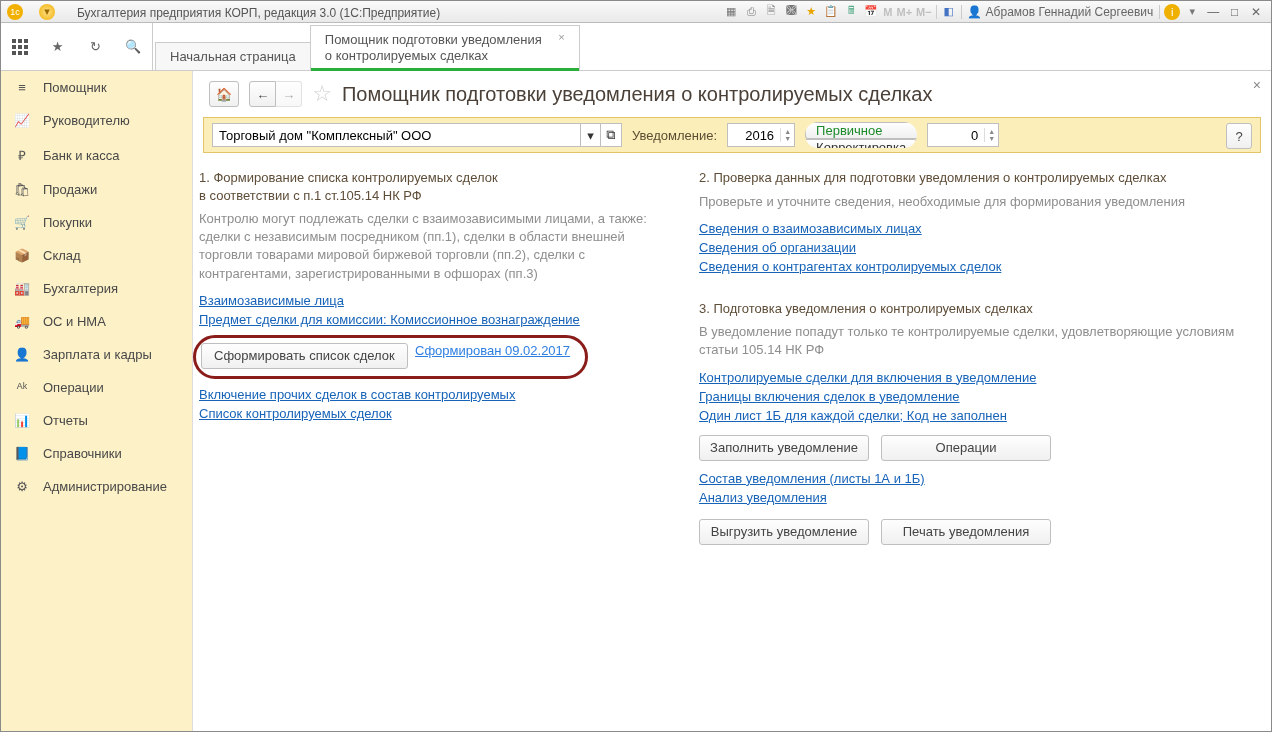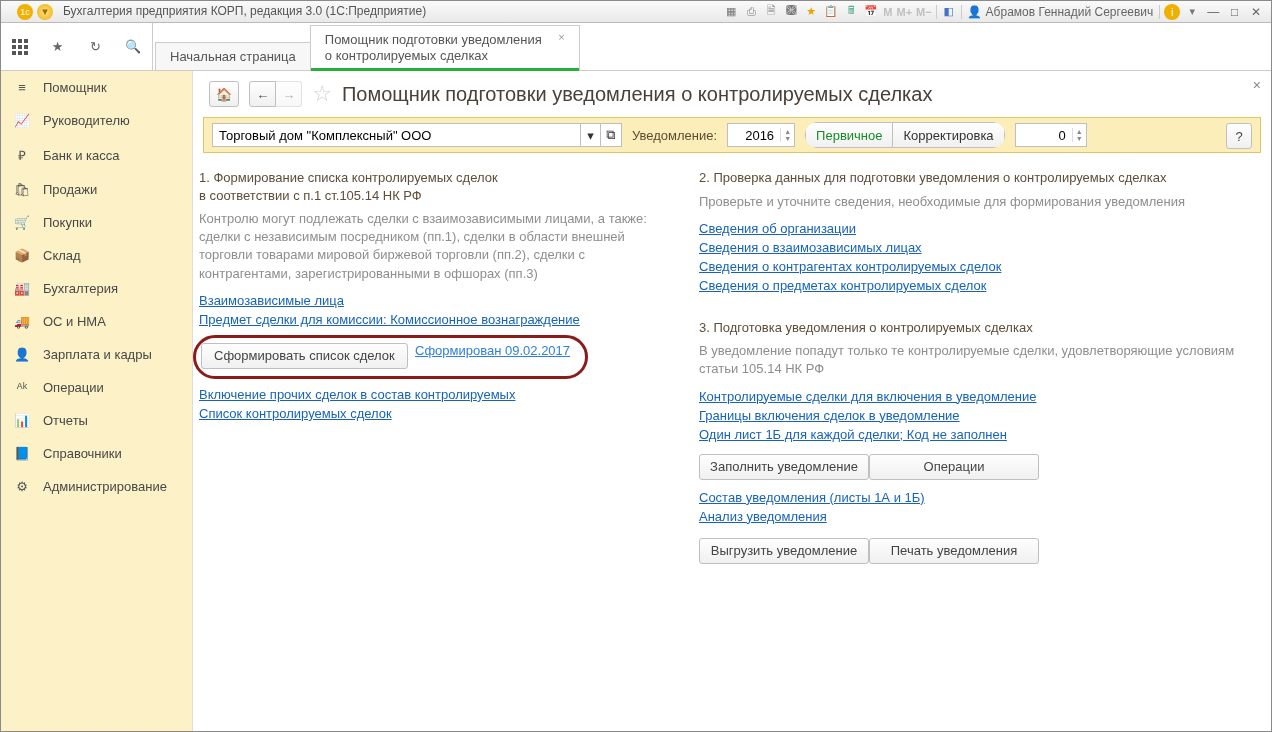--- a/index.html
+++ b/index.html
@@ -1,20 +1,20 @@
 <!DOCTYPE html>
 <html><head>
 <meta charset="utf-8">
 <style>
   * { box-sizing: border-box; }
   html, body { margin:0; padding:0; font-family: Arial, sans-serif; font-size:13px; color:#333; background:#fff; }
   .appwin { width:1272px; height:732px; border:1px solid #8a8a8a; display:flex; flex-direction:column; position:relative; }
   
   .titlebar { height:22px; background: linear-gradient(#fafafa,#e9e9e9); border-bottom:1px solid #bbb; display:flex; align-items:center; font-size:12px; color:#555; }
-  .titlebar .left { display:flex; align-items:flex-start; gap:4px; padding-left:16px; }
+  .titlebar .left { display:flex; align-items:flex-end; gap:16px; padding-left:6px; }
   .titlebar .title { margin-left:6px; white-space:nowrap; }
   .titlebar .spacer { flex:1; }
   .titlebar .right { display:flex; align-items:center; gap:4px; padding-right:6px; }
   .tb-ico { width:16px; height:16px; display:inline-flex; align-items:center; justify-content:center; font-size:11px; color:#777; border-radius:2px; }
   .tb-m { font-weight:bold; color:#bfbfbf; font-size:11px;}
   .tb-sep { width:1px; height:14px; background:#ccc; }
   .tb-user { color:#666; padding:0 2px; display:flex; align-items:center; gap:3px;}
   .win-btns span { display:inline-flex; width:18px; height:14px; align-items:center; justify-content:center; color:#666; }
   
   .toprow { height:48px; border-bottom:1px solid #ccc; display:flex; align-items:stretch; }
@@ -47,41 +47,41 @@
   .combo { display:flex; align-items:center; flex:1; max-width:410px;}
   .combo input { flex:1; height:24px; border:1px solid #bfbfbf; border-right:none; padding:0 6px; font-size:13px; background:#fff;}
   .combo .dd { width:20px; height:24px; border:1px solid #bfbfbf; border-right:none; display:flex; align-items:center; justify-content:center; background:#fff; cursor:pointer;}
   .combo .open { width:22px; height:24px; border:1px solid #bfbfbf; display:flex; align-items:center; justify-content:center; background:#fff; cursor:pointer;}
   .lbl { color:#5a4d33;}
   .year-field, .num-field { display:flex; align-items:center; height:24px; border:1px solid #bfbfbf; background:#fff; }
   .year-field input, .num-field input { height:22px; border:none; width:52px; text-align:right; padding-right:6px; font-size:13px;}
   .num-field input { width:56px; }
   .spin { width:14px; display:flex; flex-direction:column; border-left:1px solid #ddd;}
   .spin span { flex:1; font-size:7px; display:flex; align-items:center; justify-content:center; color:#888; cursor:pointer;}
-  .segbtn { height:26px; display:flex; border-radius:13px; overflow:hidden;}
+  .segbtn { height:26px; display:flex; border-radius:13px; overflow:hidden;flex-direction:column;}
   .segbtn .seg { border:1px solid #bfbfbf; padding:0 10px; display:flex; align-items:center; background:linear-gradient(#fefefe,#f0f0f0); cursor:pointer;}
   .segbtn .seg:first-child{ border-right:none; border-radius:3px 0 0 3px;}
   .segbtn .seg:last-child{ border-radius:0 3px 3px 0;}
   .segbtn .seg.primary { color:#1a8a29;}
   .help-btn { position:absolute; right:8px; top:5px; }
   
   .steps { display:flex; gap:40px; padding:0 18px 18px 6px;}
   .col-left { width:460px; }
   .col-right { flex:1; }
   .step-title { color:#5e4d38; font-size:13px; margin-bottom:6px; line-height:1.35;}
   .step-desc { color:#8e8e8e; font-size:13px; line-height:1.4; margin-bottom:10px;}
   a.lnk { color:#1763b8; text-decoration:underline; cursor:pointer; }
   .link-block { margin:4px 0; }
   .form-btn-row { display:flex; align-items:center; gap:14px; margin:12px 0 12px 0;}
   .form-btn-row .btn { padding:0 12px;}
   .status-link { color:#2e7fe0; text-decoration:underline; cursor:pointer;}
   .oval-highlight { position:relative; display:inline-flex; padding:4px 12px 6px 2px; }
   .oval-highlight::before{ content:""; position:absolute; left:-6px; right:-6px; top:-4px; bottom:-4px; border:3px solid #8a1d1a; border-radius:22px; pointer-events:none;}
   .section-gap { height:22px;}
-  .btn-row { display:flex; margin:12px 0 6px 0;}
+  .btn-row { display:flex; gap:12px; margin:12px 0 6px 0;}
   .btn-row .btn { min-width:170px; justify-content:center;}
   .btn-row.wide .btn { min-width:170px;}
 </style>
 </head>
 <body>
 
 <div class="appwin">
 
   <div class="titlebar">
     <div class="left">
@@ -268,24 +268,23 @@
             </span>
           </div>
 
           <div class="link-block"><a class="lnk">Включение прочих сделок в состав контролируемых</a></div>
           <div class="link-block"><a class="lnk">Список контролируемых сделок</a></div>
         </div>
 
         <div class="col-right">
           <div class="step-title">2. Проверка данных для подготовки уведомления о контролируемых сделках</div>
           <div class="step-desc">Проверьте и уточните сведения, необходимые для формирования уведомления</div>
+          <div class="link-block"><a class="lnk">Сведения о взаимозависимых лицах</a></div>
           <div class="link-block"><a class="lnk">Сведения об организации</a></div>
-          <div class="link-block"><a class="lnk">Сведения о взаимозависимых лицах</a></div>
           <div class="link-block"><a class="lnk">Сведения о контрагентах контролируемых сделок</a></div>
-          <div class="link-block"><a class="lnk">Сведения о предметах контролируемых сделок</a></div>
 
           <div class="section-gap"></div>
 
           <div class="step-title">3. Подготовка уведомления о контролируемых сделках</div>
           <div class="step-desc">В уведомление попадут только те контролируемые сделки, удовлетворяющие условиям статьи 105.14 НК РФ</div>
           <div class="link-block"><a class="lnk">Контролируемые сделки для включения в уведомление</a></div>
           <div class="link-block"><a class="lnk">Границы включения сделок в уведомление</a></div>
           <div class="link-block"><a class="lnk">Один лист 1Б для каждой сделки; Код не заполнен</a></div>
 
           <div class="btn-row">

